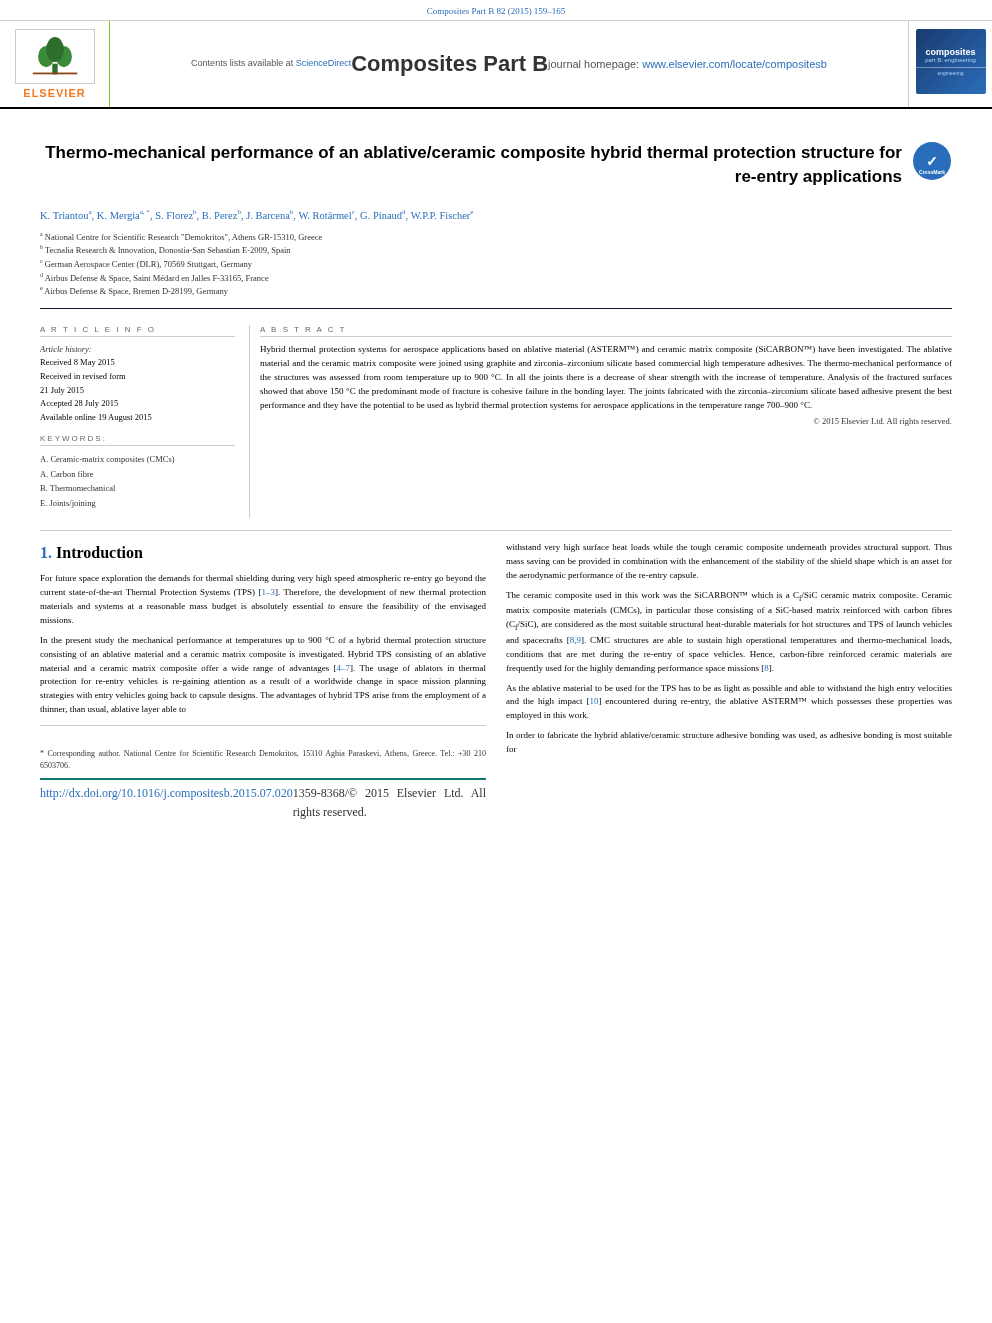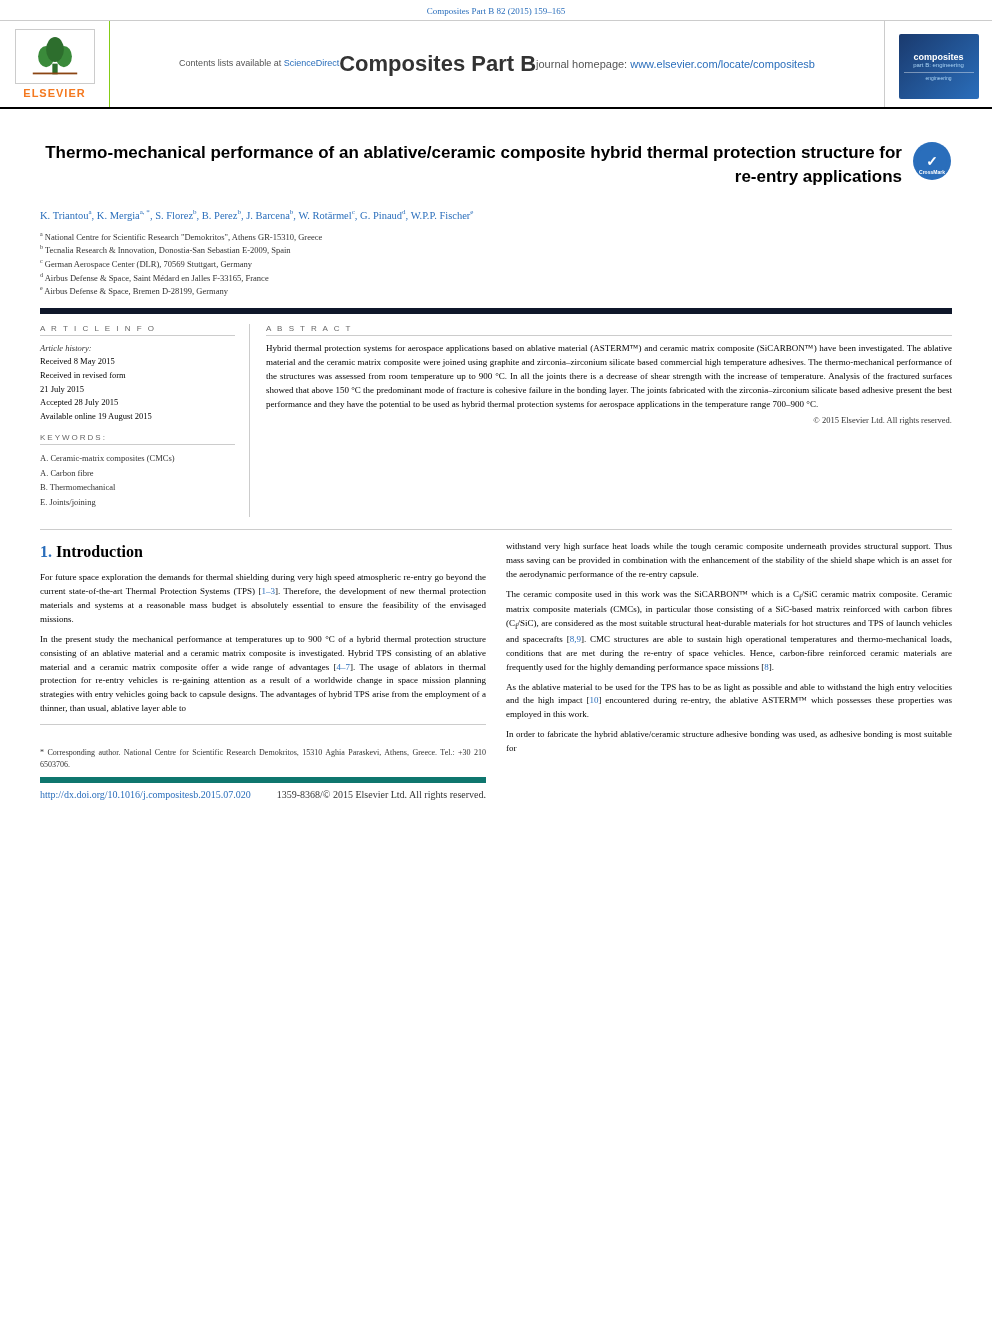--- a/index.html
+++ b/index.html
@@ -96,24 +96,24 @@
       font-size: 11px;
       color: #555;
       font-family: Arial, sans-serif;
     }
     .journal-homepage a {
       color: #2a6ebb;
       text-decoration: none;
     }
 
     .header-right {
-      width: 108px;
+      width: 84px;
       border-left: 1px solid #ccc;
       display: flex;
-      align-items: flex-end;
+      align-items: flex-start;
       justify-content: center;
       padding: 8px;
     }
     .composites-logo {
       width: 80px;
       height: 65px;
       background: linear-gradient(135deg, #1a3a6e 0%, #2a6ebb 100%);
       display: flex;
       flex-direction: column;
       align-items: center;
@@ -194,23 +194,23 @@
       font-size: 8.5px;
       color: #333;
       line-height: 1.5;
       margin-bottom: 10px;
     }
     .affiliations sup { font-size: 6px; }
 
     
     .two-col {
       display: flex;
-      gap: 16px;
-      border-top: 6px solid #0f172a;
-      padding-top: 10px;
+      gap: 10px;
+      border-top: 1px solid #0f172a;
+      padding-top: 16px;
       margin-bottom: 12px;
     }
     .col-left {
       width: 210px;
       flex-shrink: 0;
       border-right: 1px solid #ccc;
       padding-right: 14px;
     }
     .col-right {
       flex: 1;
@@ -302,24 +302,24 @@
       font-size: 8px;
       line-height: 1.5;
       color: #333;
     }
     .footnote-email { color: #2a6ebb; text-decoration: none; }
 
     
     .bottom-links {
       display: flex;
       justify-content: space-between;
-      font-size: 10px;
+      font-size: 12px;
       color: #333;
       margin-top: 6px;
-      border-top: 6px solid #0f766e;
+      border-top: 2px solid #0f766e;
       padding-top: 4px;
     }
     .doi-link { color: #2a6ebb; text-decoration: none; }
 
     
     .ref { color: #2a6ebb; }
   </style>
 </head>
 <body>
 

